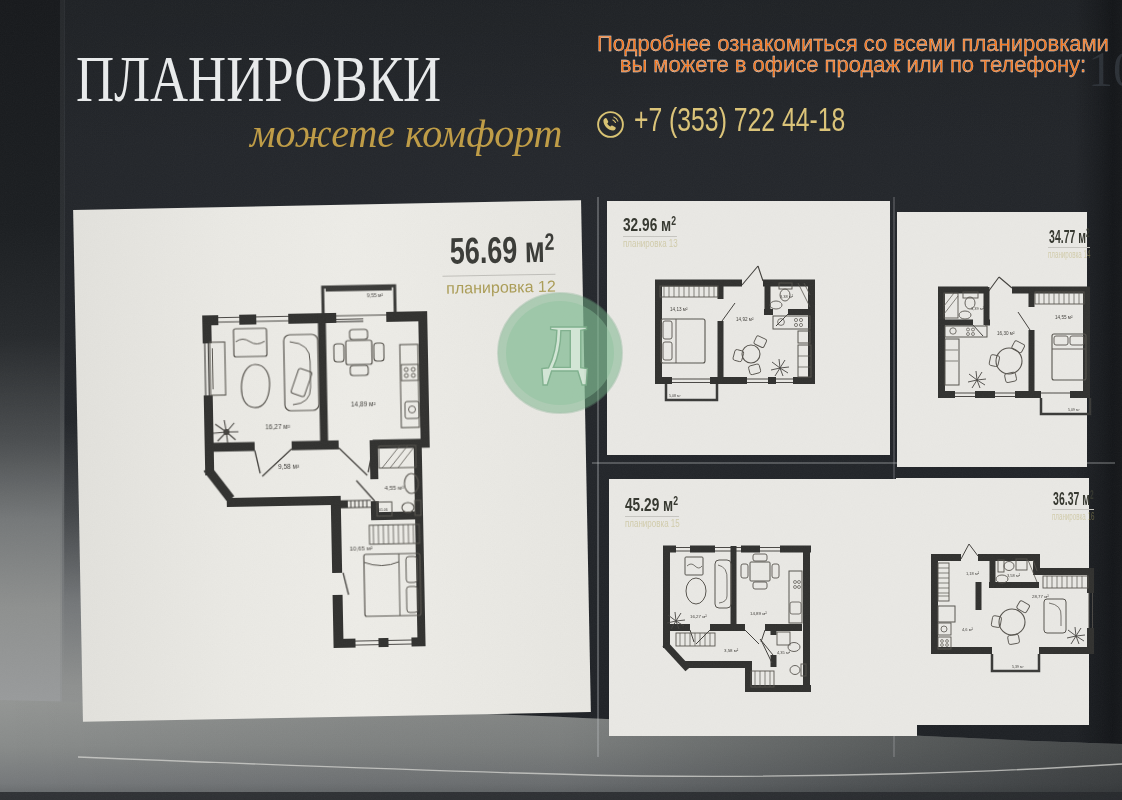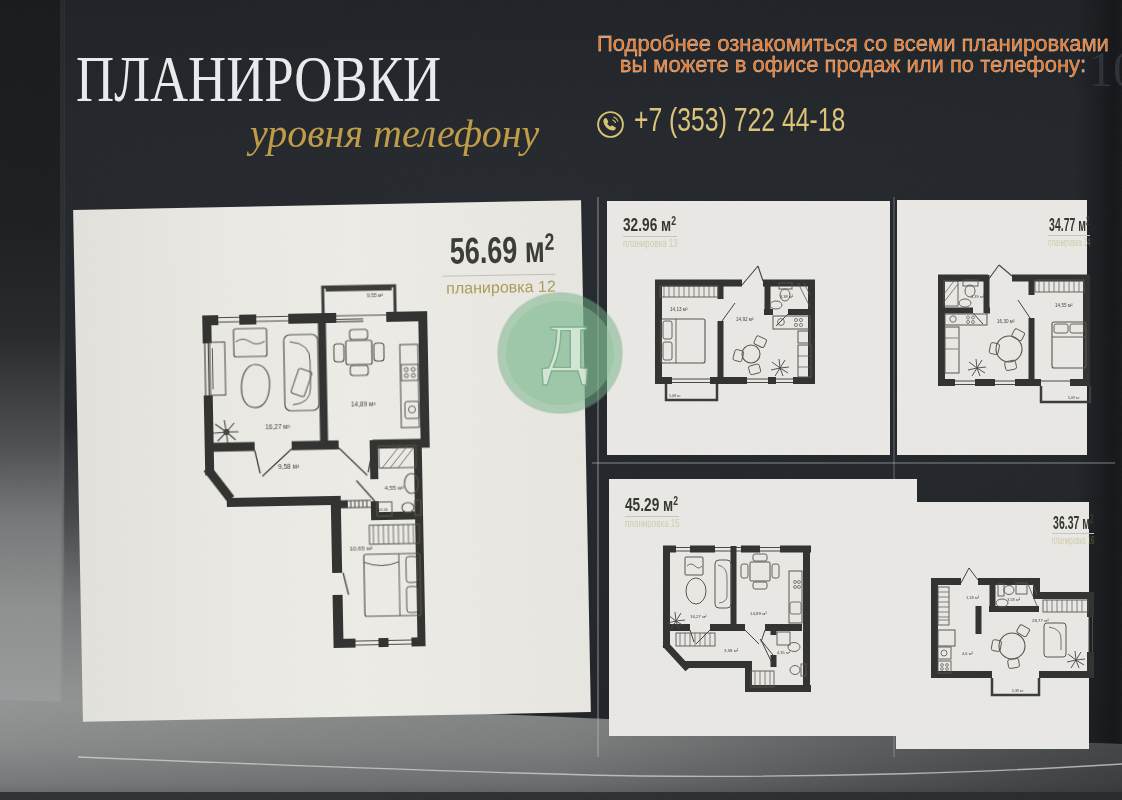--- a/index.html
+++ b/index.html
@@ -45,21 +45,21 @@
     <path d="M0,700 C250,706 500,712 700,724 C900,736 1050,742 1122,744 L1122,800 L0,800 Z" fill="url(#bandg)"></path>
     <path d="M0,700 C250,706 500,712 700,724 C900,736 1050,742 1122,744 L1122,800 L0,800 Z" fill="url(#bandh)"></path>
     <path d="M78,757 C350,768 520,774 640,776 C820,778 1000,772 1122,764" fill="none" stroke="#d6d6d2" stroke-width="1.3" opacity="0.75"></path>
     <path d="M0,792 L1122,792 L1122,800 L0,800 Z" fill="#26282b" opacity="0.85"></path>
   </svg>
 
   <div class="abs" style="left:76px;top:41px;color:#e9ebec;white-space:nowrap;
        font-family:'Liberation Serif',serif;font-size:66px;transform:scaleX(.8);transform-origin:0 0;">ПЛАНИРОВКИ</div>
 
   <div class="abs" style="left:250px;top:110px;color:#bf9c45;white-space:nowrap;
-       font-family:'Liberation Serif',serif;font-style:italic;font-size:40px;">уровня телефону</div>
+       font-family:'Liberation Serif',serif;font-style:italic;font-size:40px;">можете комфорт</div>
 
   <div class="abs" style="left:597px;top:33px;color:#f97316;white-space:nowrap;
        font-size:22px;line-height:21px;-webkit-text-stroke:.3px #dfe2e4;">Подробнее ознакомиться со всеми планировками<br>вы можете в офисе продаж или по телефону:</div>
 
   <svg class="abs" style="left:596px;top:110px;" width="29" height="29" viewBox="0 0 29 29">
     <circle cx="14.5" cy="14.5" r="12.4" fill="none" stroke="#d9c372" stroke-width="1.9"></circle>
     <path d="M9.4,8.3 c-1.2,.35 -2,1.3 -2,2.55 c0,4.9 4.85,9.75 9.75,9.75 c1.25,0 2.2,-.85 2.55,-2 c.17,-.63 -.1,-1.3 -.7,-1.62 l-2.35,-1.3 c-.55,-.3 -1.2,-.2 -1.62,.22 l-.66,.66 c-1.3,-.66 -2.47,-1.83 -3.13,-3.13 l.66,-.66 c.43,-.43 .52,-1.07 .22,-1.62 l-1.3,-2.35 c-.33,-.6 -1,-.87 -1.62,-.7 Z" fill="#d9c372"></path>
     <path d="M16.9,9.9 a4.6,4.6 0 0 1 2.6,2.6 M17.8,7 a7.6,7.6 0 0 1 4.1,4.1" fill="none" stroke="#d9c372" stroke-width="1.1" stroke-linecap="round"></path>
   </svg>
 
@@ -286,21 +286,21 @@
       <path d="M146,28 L158,52 M152,28 L158,40" stroke="#57544e" stroke-width=".8"></path>
 
       <text x="128" y="43" font-family="Liberation Sans" font-size="4" fill="#45433f">3,38 м²</text>
 
       <path d="M14,129 L14,145 L65,145 L65,129" stroke="#3a3a38" stroke-width="2.5"></path>
 
       <text x="17" y="142" font-family="Liberation Sans" font-size="3.6" fill="#45433f">5,08 м²</text>
     </svg>
   </div>
 
-  <div class="card" id="c2" style="left:897px;top:200px;width:190px;height:255px;background:#e9e8e4;">
+  <div class="card" id="c2" style="left:897px;top:212px;width:190px;height:255px;background:#e9e8e4;">
     <div class="abs" style="right:-3px;top:14px;color:#35372f;font-size:19px;font-weight:bold;white-space:nowrap;transform:scaleX(.55);transform-origin:100% 0;">34.77 м<span style="font-size:12px;vertical-align:6px;">2</span></div>
 
     <div class="abs" style="right:-3px;top:35px;width:42px;height:1px;background:#c6c5c0;"></div>
     <div class="abs" style="right:-3px;top:37px;color:#b5aa66;font-size:10px;opacity:.45;white-space:nowrap;transform:scaleX(.62);transform-origin:100% 0;">планировка 14</div>
 
     <svg class="abs" style="left:38px;top:58px;filter:blur(.3px);" width="158" height="147" viewBox="0 0 158 147" fill="none">
 
       <path d="M3,20 L53,20 M77,20 L155,20" stroke="#31312f" stroke-width="7"></path>
 
       <path d="M53,22 L64,7 M64,7 L77,18" stroke="#43413d" stroke-width="1.1"></path>
@@ -455,21 +455,21 @@
       <rect x="141" y="124" width="5" height="12" stroke="#57544e" stroke-width=".9"></rect>
       <ellipse cx="135" cy="130" rx="5" ry="4.5" stroke="#57544e" stroke-width=".9"></ellipse>
 
       <text x="117" y="114" font-family="Liberation Sans" font-size="4" fill="#45433f">4,35 м²</text>
 
       <rect x="91" y="131" width="23" height="16" stroke="#57544e" stroke-width=".9"></rect>
       <path d="M95,131 l0,16 M100,131 l0,16 M105,131 l0,16 M110,131 l0,16" stroke="#57544e" stroke-width=".7"></path>
     </svg>
   </div>
 
-  <div class="card" id="c4" style="left:896px;top:502px;width:193px;height:247px;background:#e9e8e4;">
+  <div class="card" id="c4" style="left:896px;top:478px;width:193px;height:247px;background:#e9e8e4;">
     <div class="abs" style="right:-5px;top:10px;color:#35372f;font-size:19px;font-weight:bold;white-space:nowrap;transform:scaleX(.55);transform-origin:100% 0;">36.37 м<span style="font-size:12px;vertical-align:6px;">2</span></div>
 
     <div class="abs" style="right:-5px;top:31px;width:42px;height:1px;background:#c6c5c0;"></div>
     <div class="abs" style="right:-5px;top:33px;color:#b5aa66;font-size:10px;opacity:.45;white-space:nowrap;transform:scaleX(.62);transform-origin:100% 0;">планировка 16</div>
 
     <svg class="abs" style="left:32px;top:60px;filter:blur(.3px);" width="172" height="140" viewBox="0 0 172 140" fill="none">
 
       <path d="M3,19.5 L33,19.5 M50,19.5 L111,19.5" stroke="#31312f" stroke-width="7"></path>
 
       <path d="M33,21 L41,6 M41,6 L50,18" stroke="#43413d" stroke-width="1"></path>

